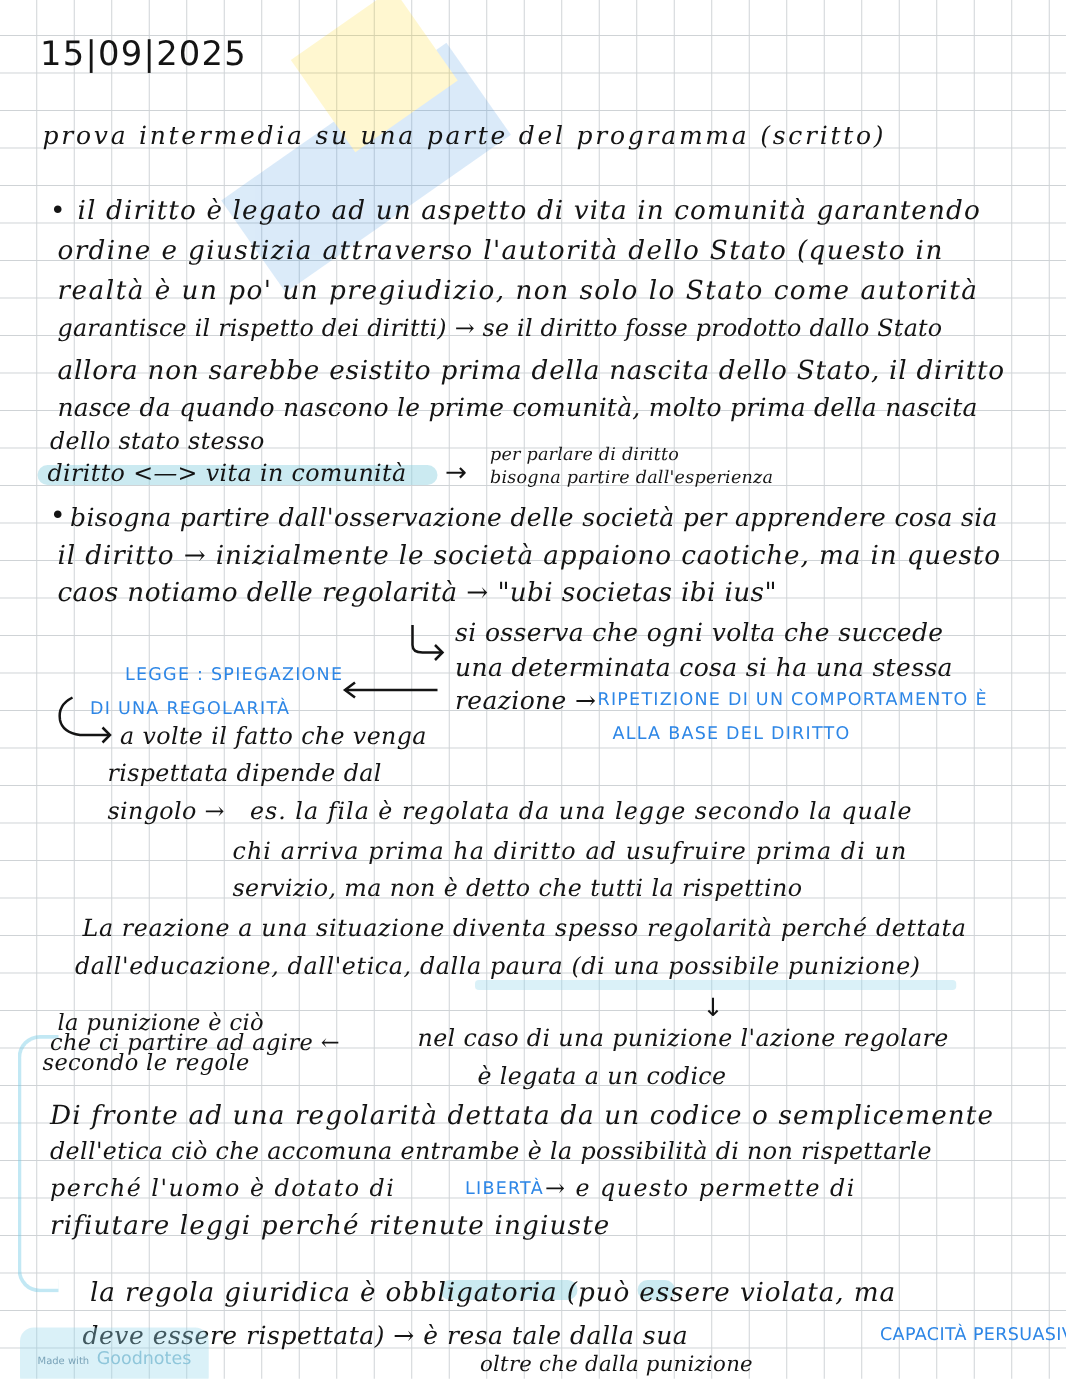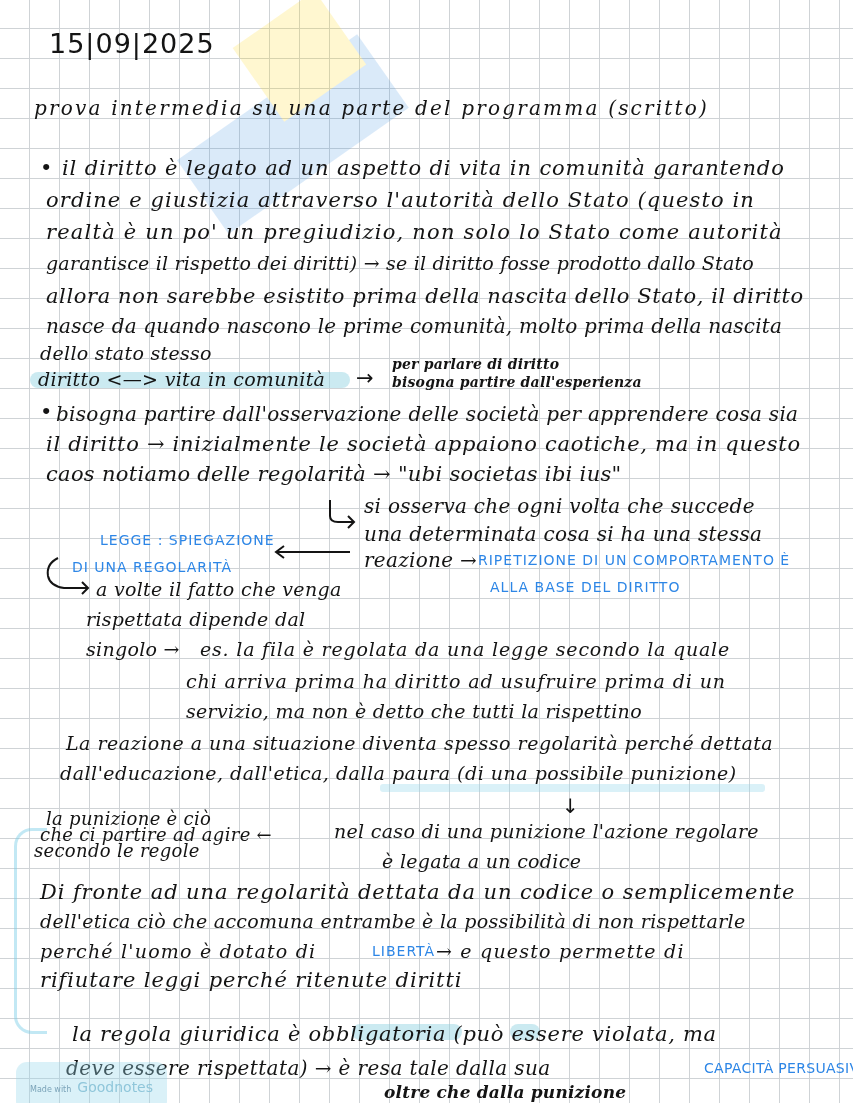--- a/index.html
+++ b/index.html
@@ -12,21 +12,21 @@
     background-size:30px 30px;
     background-position:29px 28px;
     font-family:"DejaVu Serif", serif;
     color:#111;
   }
   .hw {
     position:absolute; white-space:nowrap;
     font-family:"DejaVu Serif", serif; font-style:italic;
     font-size:21px; letter-spacing:0.3px; color:#141414; line-height:1;
   }
-  .small { font-size:14px; letter-spacing:0.2px;font-weight:bold; }
+  .small { font-size:14px; letter-spacing:0.2px; }
   .blue {
     color:#2d86e6; font-family:"DejaVu Sans", sans-serif; font-style:normal;
     font-size:14px; letter-spacing:1px; text-transform:uppercase;
   }
   .date { font-size:27px; font-style:normal; font-family:"DejaVu Sans", sans-serif; letter-spacing:1px; }
   .hl {
     position:absolute; background:rgba(140,208,224,0.45); border-radius:10px;
   }
   .hl-faint { position:absolute; background:rgba(150,215,235,0.35); border-radius:3px; }
   .watermark {
@@ -55,21 +55,21 @@
   <div class="wm-blue"></div>
   <div class="wm-yellow"></div>
 </div>
 
 <div class="hl" style="left:30px; top:372px; width:320px; height:16px;"></div>
 <div class="hl-faint" style="left:380px; top:784px; width:385px; height:8px;"></div>
 <div class="hl" style="left:352px; top:1024px; width:110px; height:16px;"></div>
 <div class="hl" style="left:510px; top:1024px; width:30px; height:16px;"></div>
 <div class="bracket"></div>
 
-<div class="hw date" style="left:32px; top:30px;margin-left:17px;">15|09|2025</div>
+<div class="hw date" style="left:32px; top:30px;">15|09|2025</div>
 
 <div class="hw" style="left:34px; top:98px; font-size:20px; letter-spacing:2.2px;">prova intermedia su una parte del programma (scritto)</div>
 
 <div class="hw" style="left:40px; top:158px;">•</div>
 <div class="hw" style="left:62px; top:158px; letter-spacing:0.9px;">il diritto è legato ad un aspetto di vita in comunità garantendo</div>
 <div class="hw" style="left:46px; top:190px; letter-spacing:1.1px;">ordine e giustizia attraverso l'autorità dello Stato (questo in</div>
 <div class="hw" style="left:46px; top:222px; letter-spacing:1.2px;">realtà è un po' un pregiudizio, non solo lo Stato come autorità</div>
 <div class="hw" style="left:46px; top:254px; font-size:19px; letter-spacing:0.2px;">garantisce il rispetto dei diritti) → se il diritto fosse prodotto dallo Stato</div>
 <div class="hw" style="left:46px; top:286px; letter-spacing:0.6px;">allora non sarebbe esistito prima della nascita dello Stato, il diritto</div>
 <div class="hw" style="left:46px; top:316px; font-size:20px; letter-spacing:0.2px;">nasce da quando nascono le prime comunità, molto prima della nascita</div>
@@ -121,21 +121,21 @@
 <div class="hw" style="left:40px; top:826px; font-size:18px;">che ci partire ad agire ←</div>
 <div class="hw" style="left:34px; top:842px; font-size:18px;">secondo le regole</div>
 <div class="hw" style="left:334px; top:822px; font-size:19px;">nel caso di una punizione l'azione regolare</div>
 <div class="hw" style="left:382px; top:852px; font-size:19px;">è legata a un codice</div>
 
 <div class="hw" style="left:40px; top:882px; letter-spacing:0.9px;">Di fronte ad una regolarità dettata da un codice o semplicemente</div>
 <div class="hw" style="left:40px; top:912px; font-size:19px; letter-spacing:0.3px;">dell'etica ciò che accomuna entrambe è la possibilità di non rispettarle</div>
 <div class="hw" style="left:40px; top:942px; font-size:19px; letter-spacing:1.2px;">perché l'uomo è dotato di</div>
 <div class="hw blue" style="left:372px; top:944px;">LIBERTÀ</div>
 <div class="hw" style="left:436px; top:942px; font-size:19px; letter-spacing:1.2px;">→ e questo permette di</div>
-<div class="hw" style="left:40px; top:970px; letter-spacing:0.9px;">rifiutare leggi perché ritenute diritti</div>
+<div class="hw" style="left:40px; top:970px; letter-spacing:0.9px;">rifiutare leggi perché ritenute ingiuste</div>
 
 <div class="hw" style="left:72px; top:1024px; letter-spacing:0.7px;">la regola giuridica è obbligatoria (può essere violata, ma</div>
 <div class="hw" style="left:66px; top:1058px; font-size:20px; letter-spacing:0.4px;">deve essere rispettata) → è resa tale dalla sua</div>
 <div class="hw blue" style="left:660px; top:1061px; letter-spacing:0.3px;margin-left:44px;">CAPACITÀ PERSUASIVA</div>
 <div class="hw small" style="left:384px; top:1084px; font-size:17px;">oltre che dalla punizione</div>
 
 <div class="madewith">
   <span>Made with</span><b>Goodnotes</b>
 </div>
 

